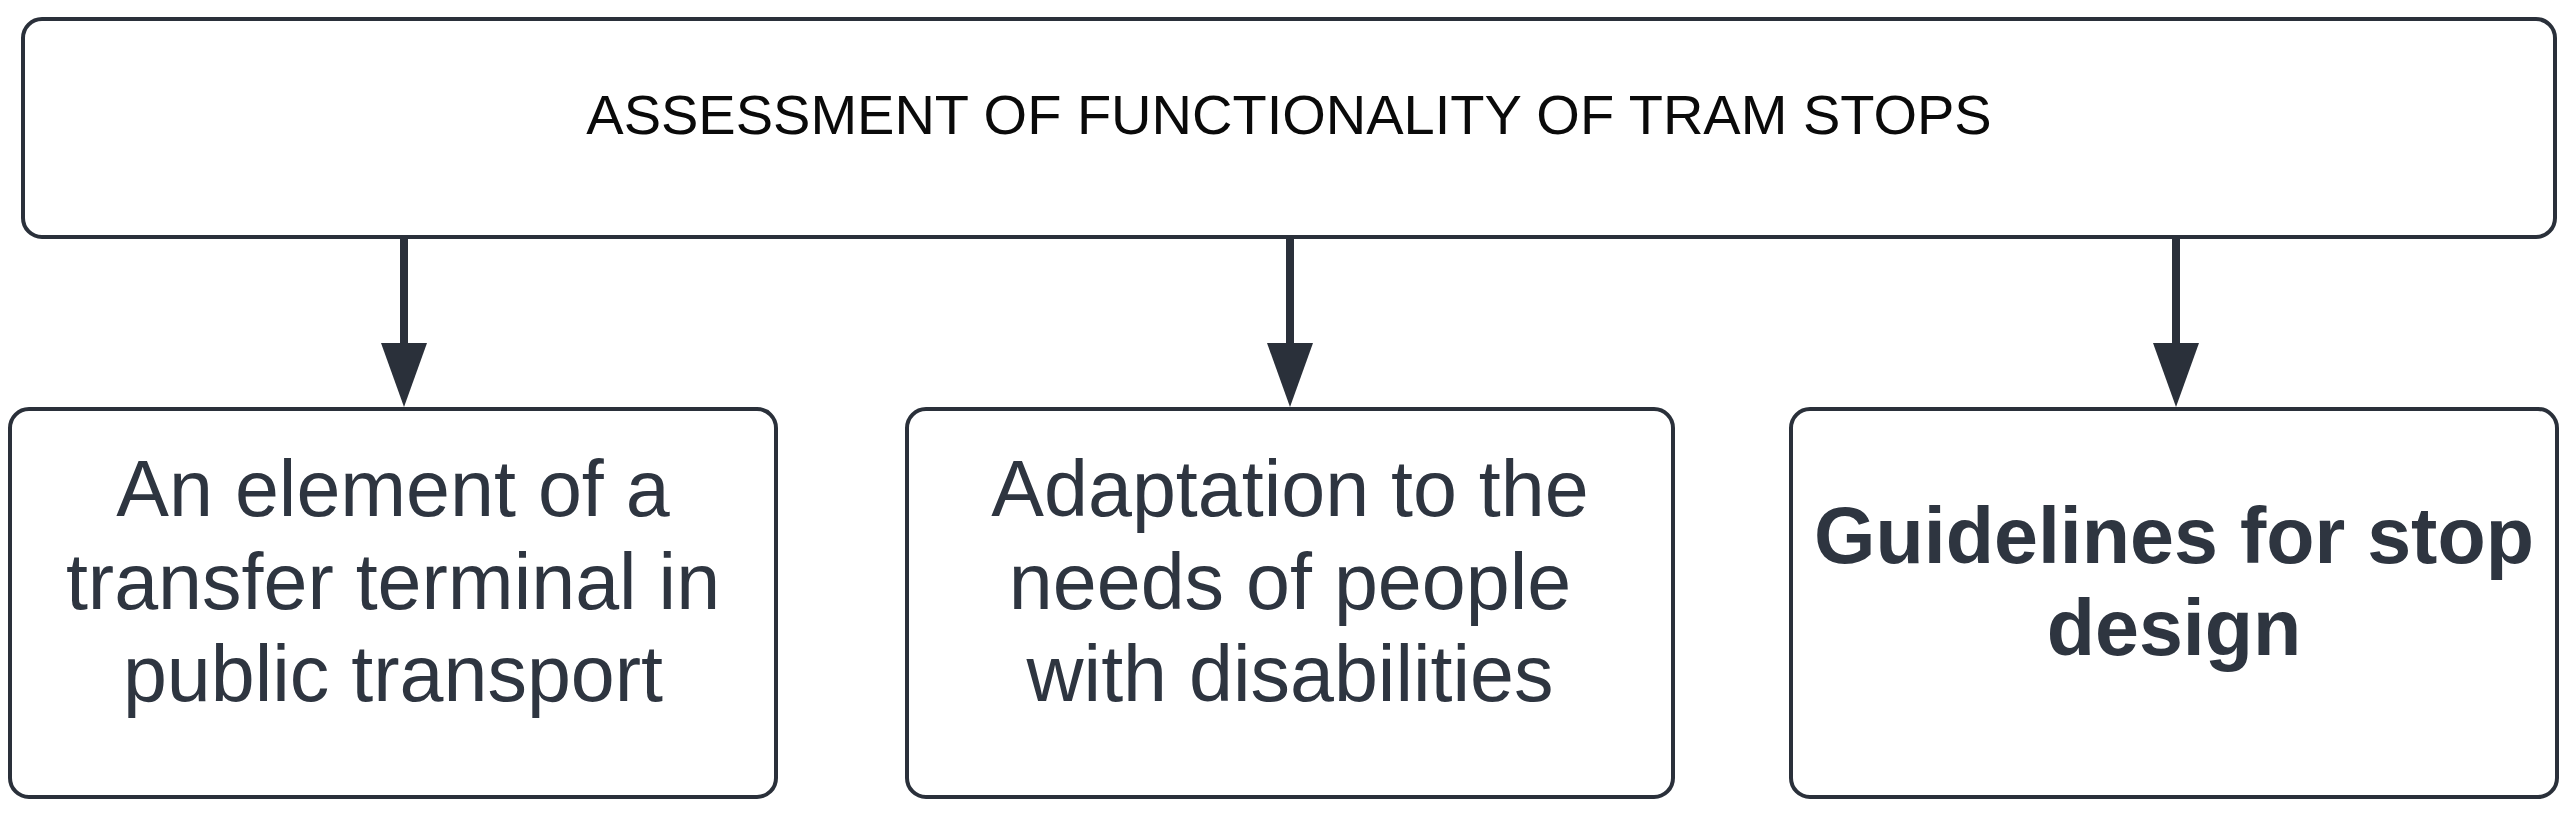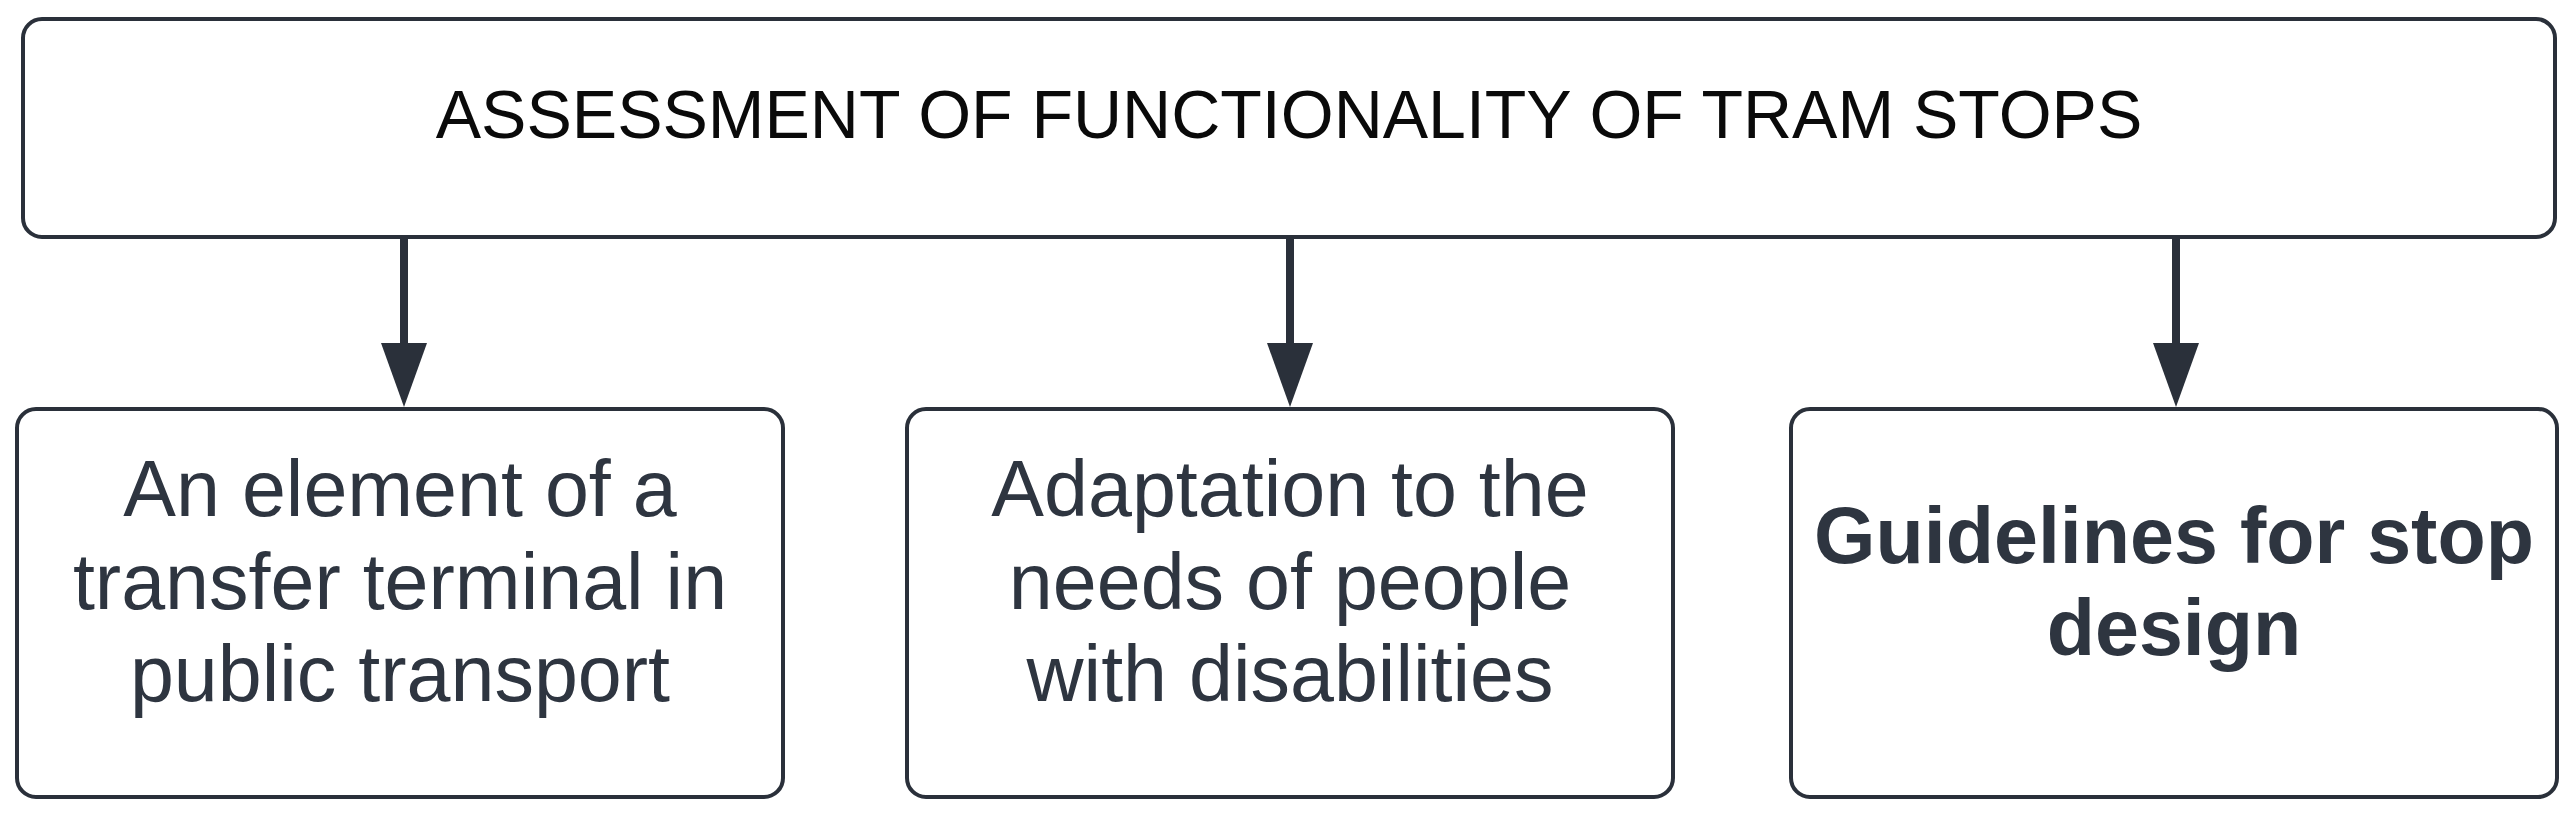--- a/index.html
+++ b/index.html
@@ -28,36 +28,36 @@
     justify-content: center;
     text-align: center;
   }
 
   .top-box {
     left: 21px;
     top: 17.4px;
     width: 2536px;
     height: 222px;
     padding-bottom: 27px;
-    font-size: 68px;
+    font-size: 56px;
     line-height: 1.2;
     color: var(--title-text, #0a0a0a);
   }
 
   .node {
     top: 407px;
     width: 770px;
     height: 392px;
     padding-bottom: 42px;
     font-size: 79px;
     line-height: 1.17;
     color: var(--node-text, #2e3540);
   }
 
-  .node-1 { left: 15px; }
+  .node-1 { left: 8px; }
   .node-2 { left: 905px; text-align: center; }
   .node-3 { left: 1789px; font-weight: bold; }
 
   .arrow {
     position: absolute;
     top: 236px;
     width: 46px;
     height: 171px;
   }
 

